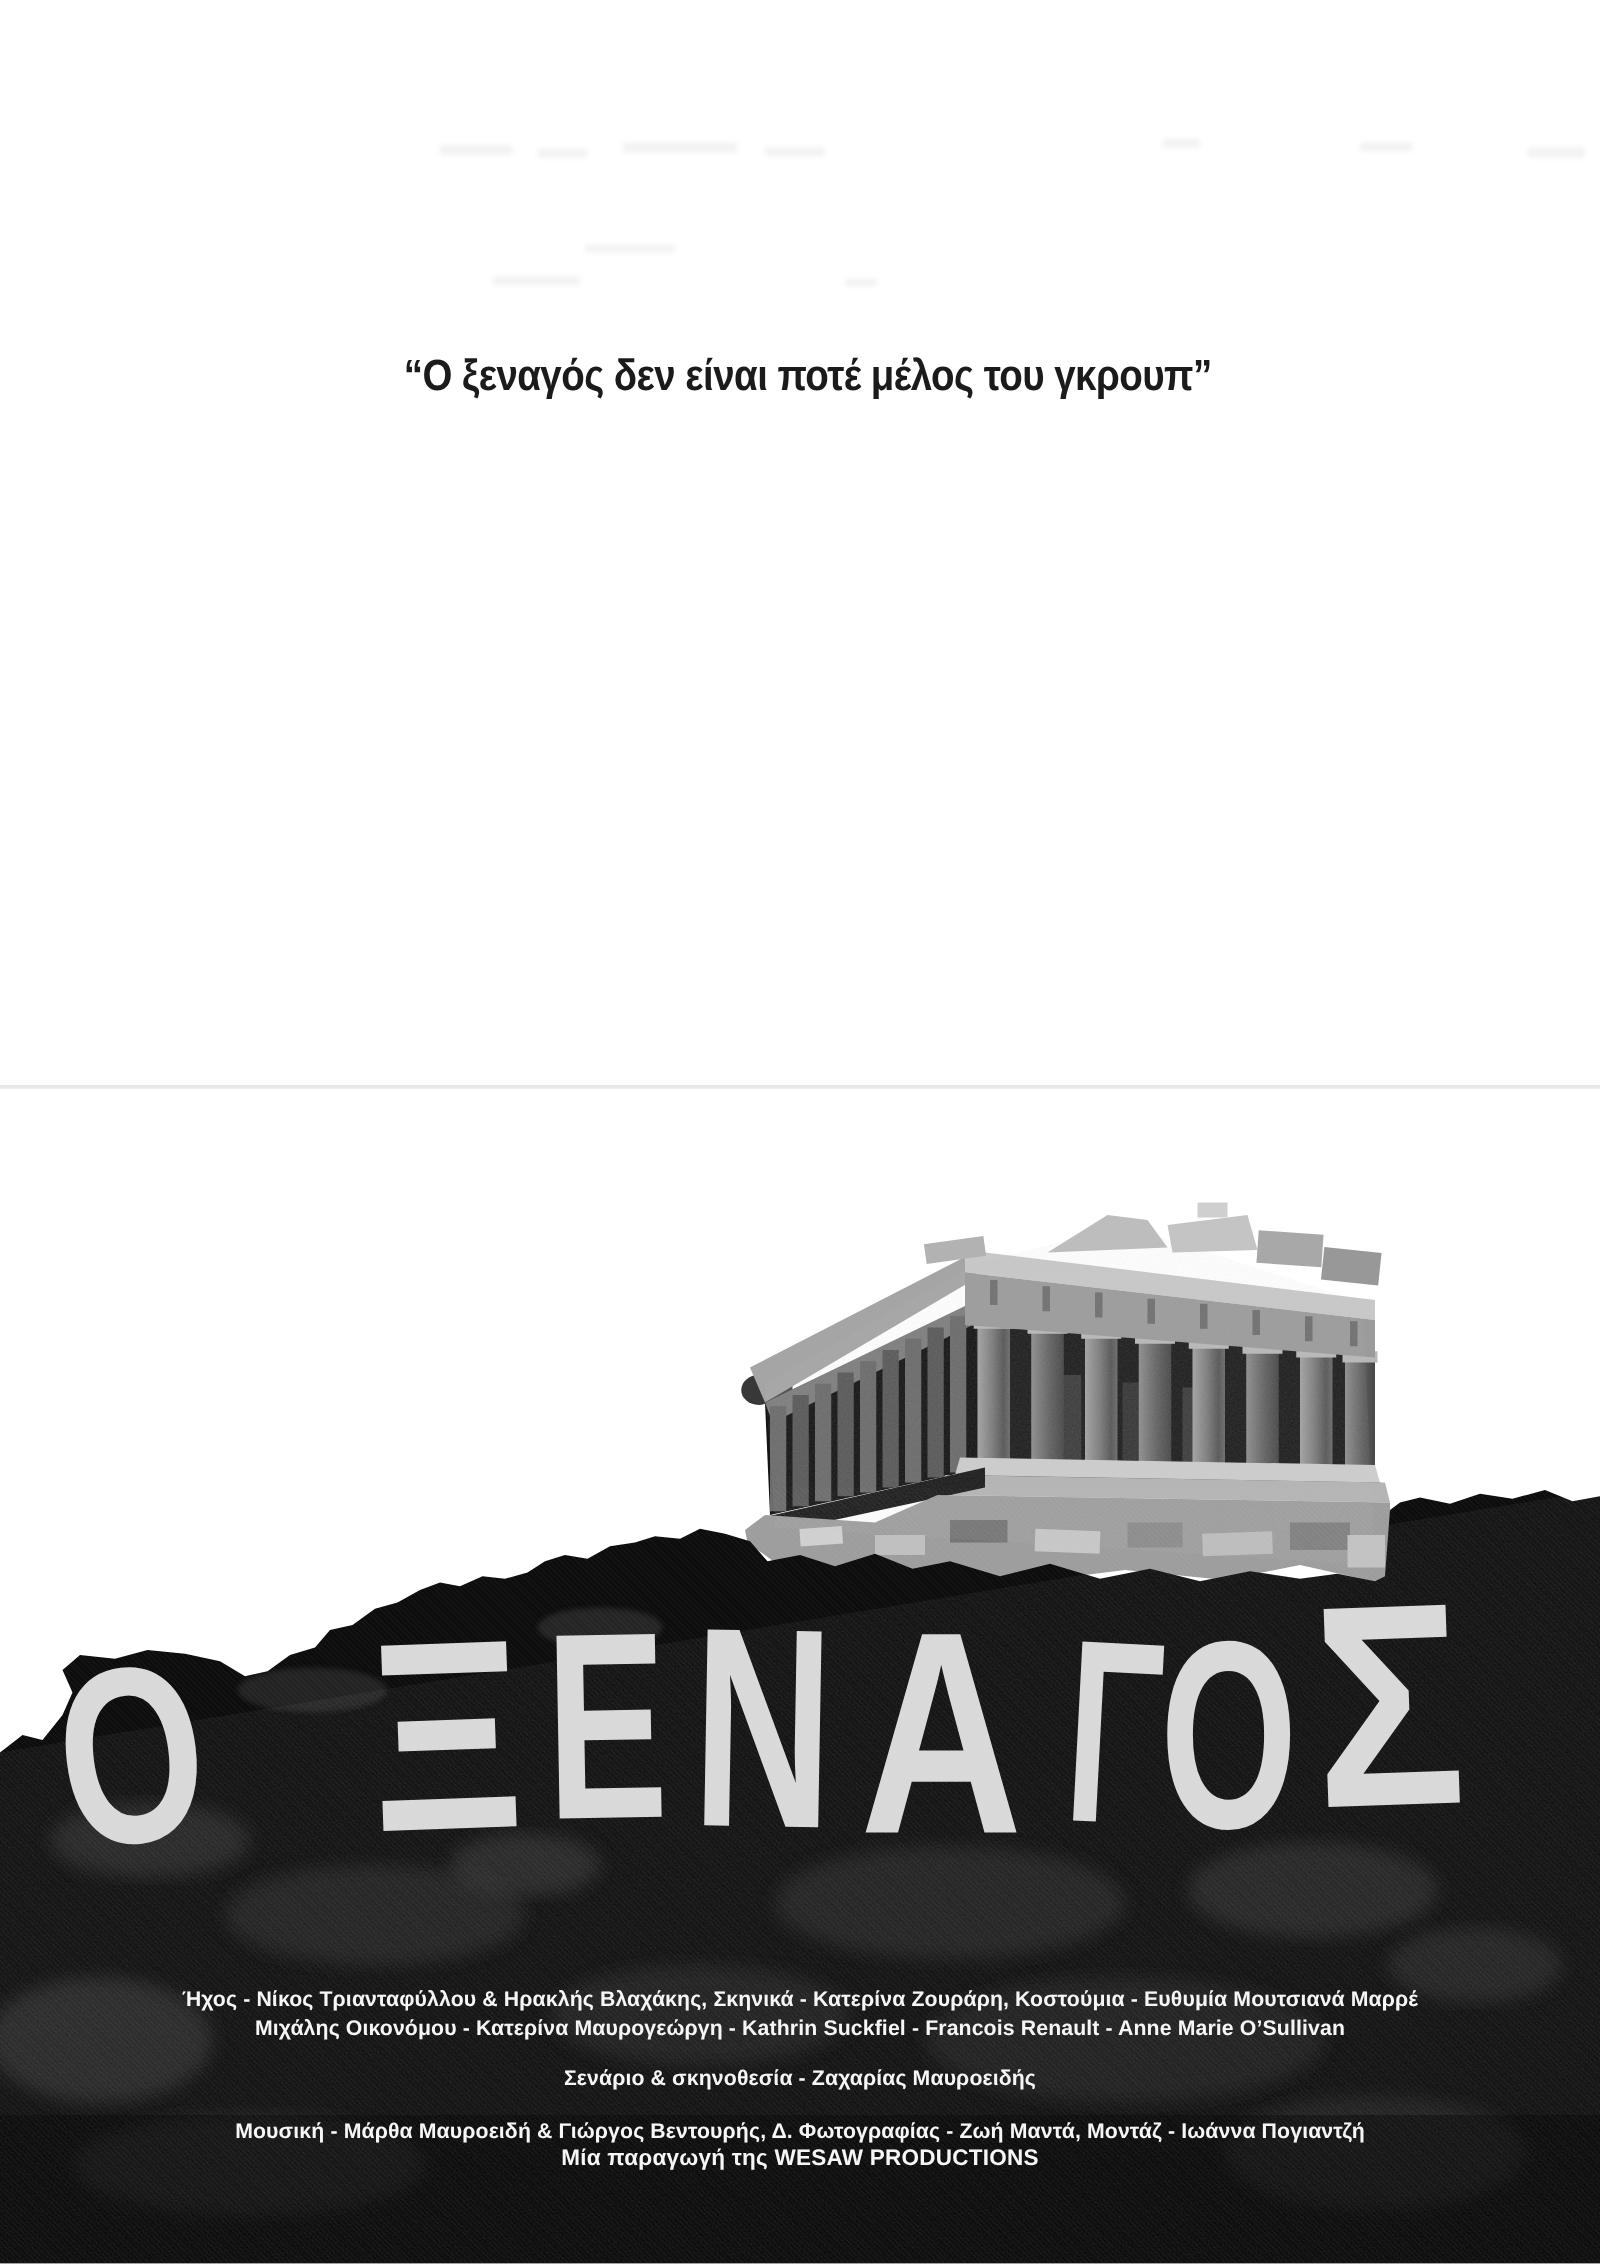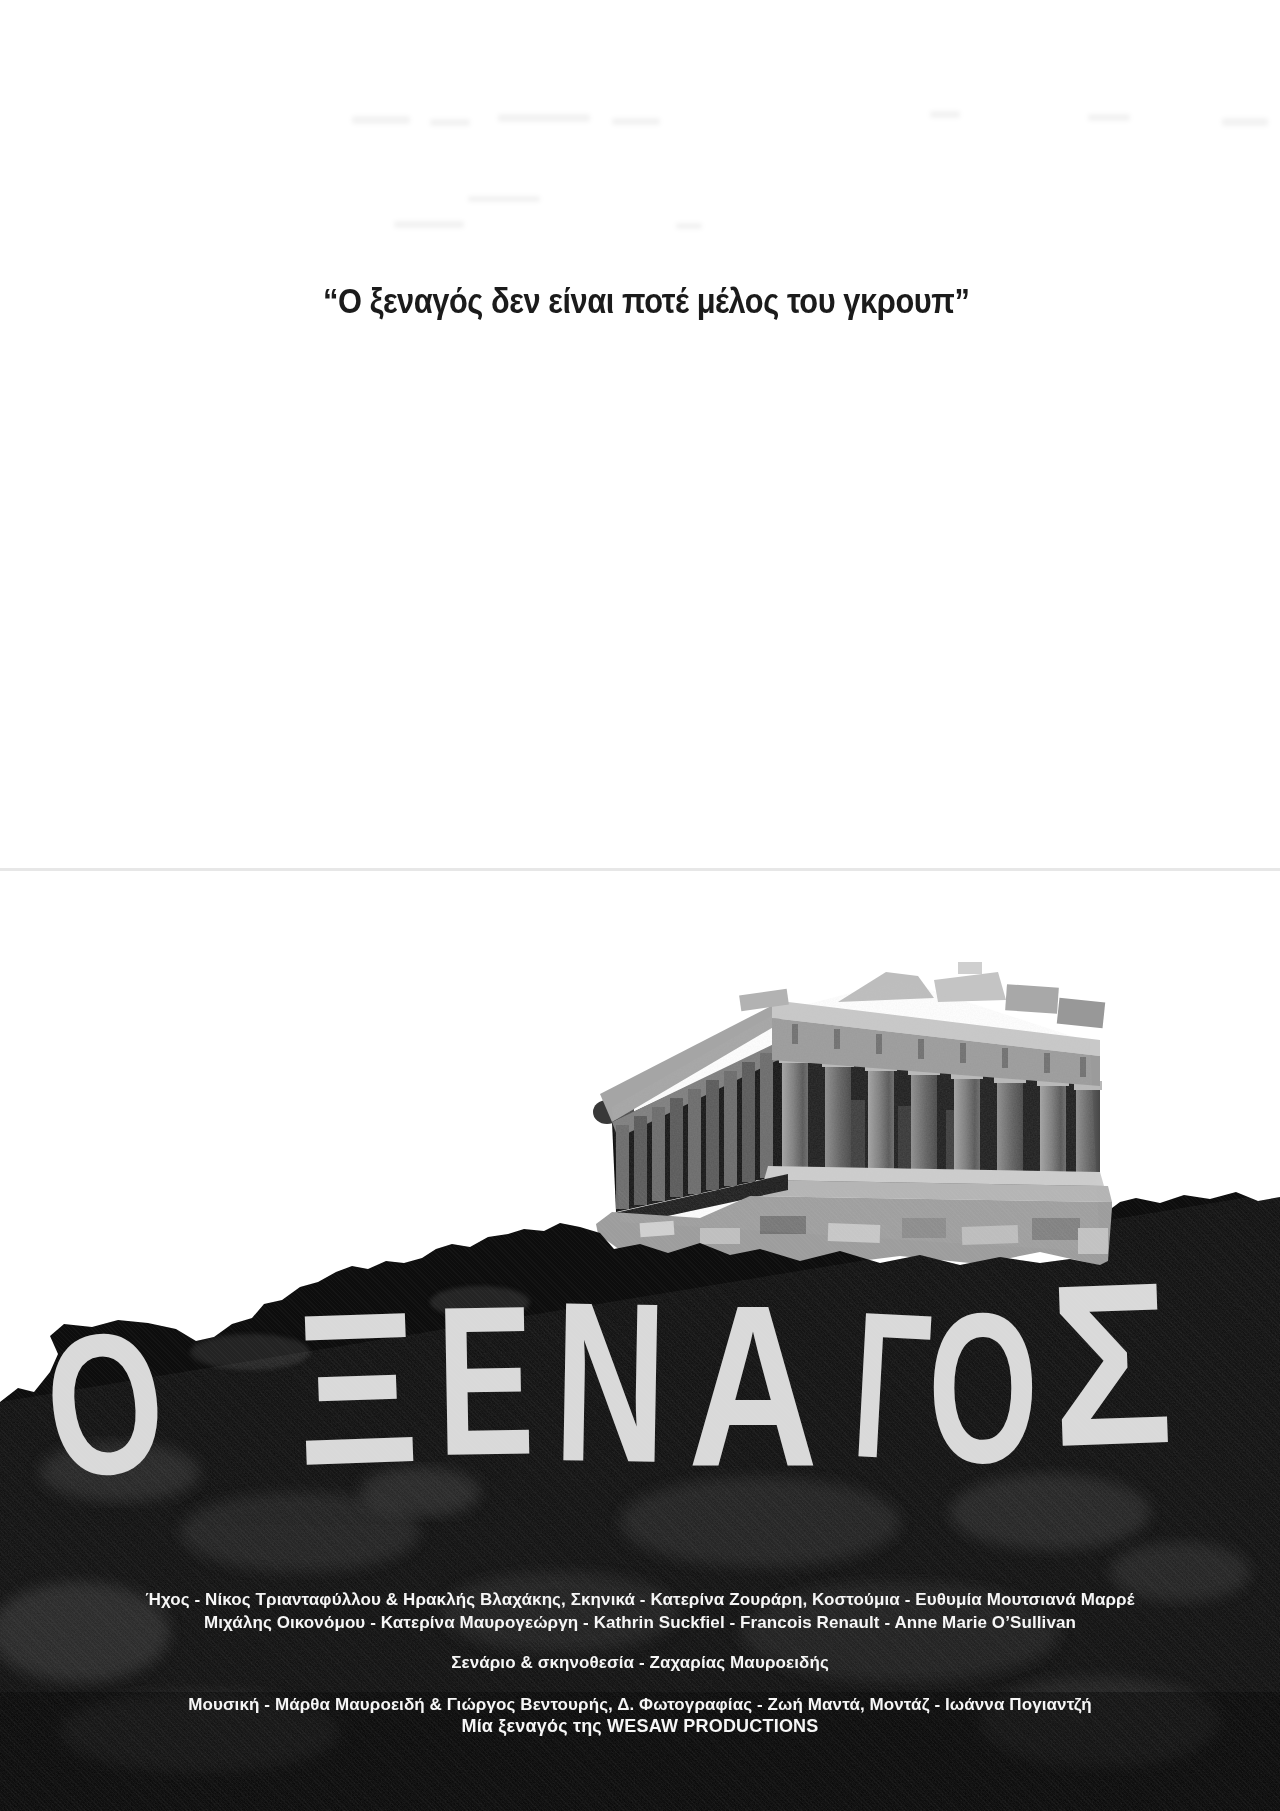--- a/index.html
+++ b/index.html
@@ -204,16 +204,16 @@
         </g>
     </svg>
 
     <div class="halftone"></div>
 
     <div>
       <div class="credit-line cl1">Μιχάλης Οικονόμου - Κατερίνα Μαυρογεώργη - Kathrin Suckfiel - Francois Renault - Anne Marie O’Sullivan</div>
       <div class="credit-line cl2">Ήχος - Νίκος Τριανταφύλλου &amp; Ηρακλής Βλαχάκης, Σκηνικά - Κατερίνα Ζουράρη, Κοστούμια - Ευθυμία Μουτσιανά Μαρρέ</div>
       <div class="credit-line cl3">Μουσική - Μάρθα Μαυροειδή &amp; Γιώργος Βεντουρής, Δ. Φωτογραφίας - Ζωή Μαντά, Μοντάζ - Ιωάννα Πογιαντζή</div>
       <div class="credit-line cl4">Σενάριο &amp; σκηνοθεσία - Ζαχαρίας Μαυροειδής</div>
-      <div class="production">Μία ξεναγός της WESAW PRODUCTIONS</div>
+      <div class="production">Μία παραγωγή της WESAW PRODUCTIONS</div>
     </div>
   </div>
 </div>
 
 </body></html>

